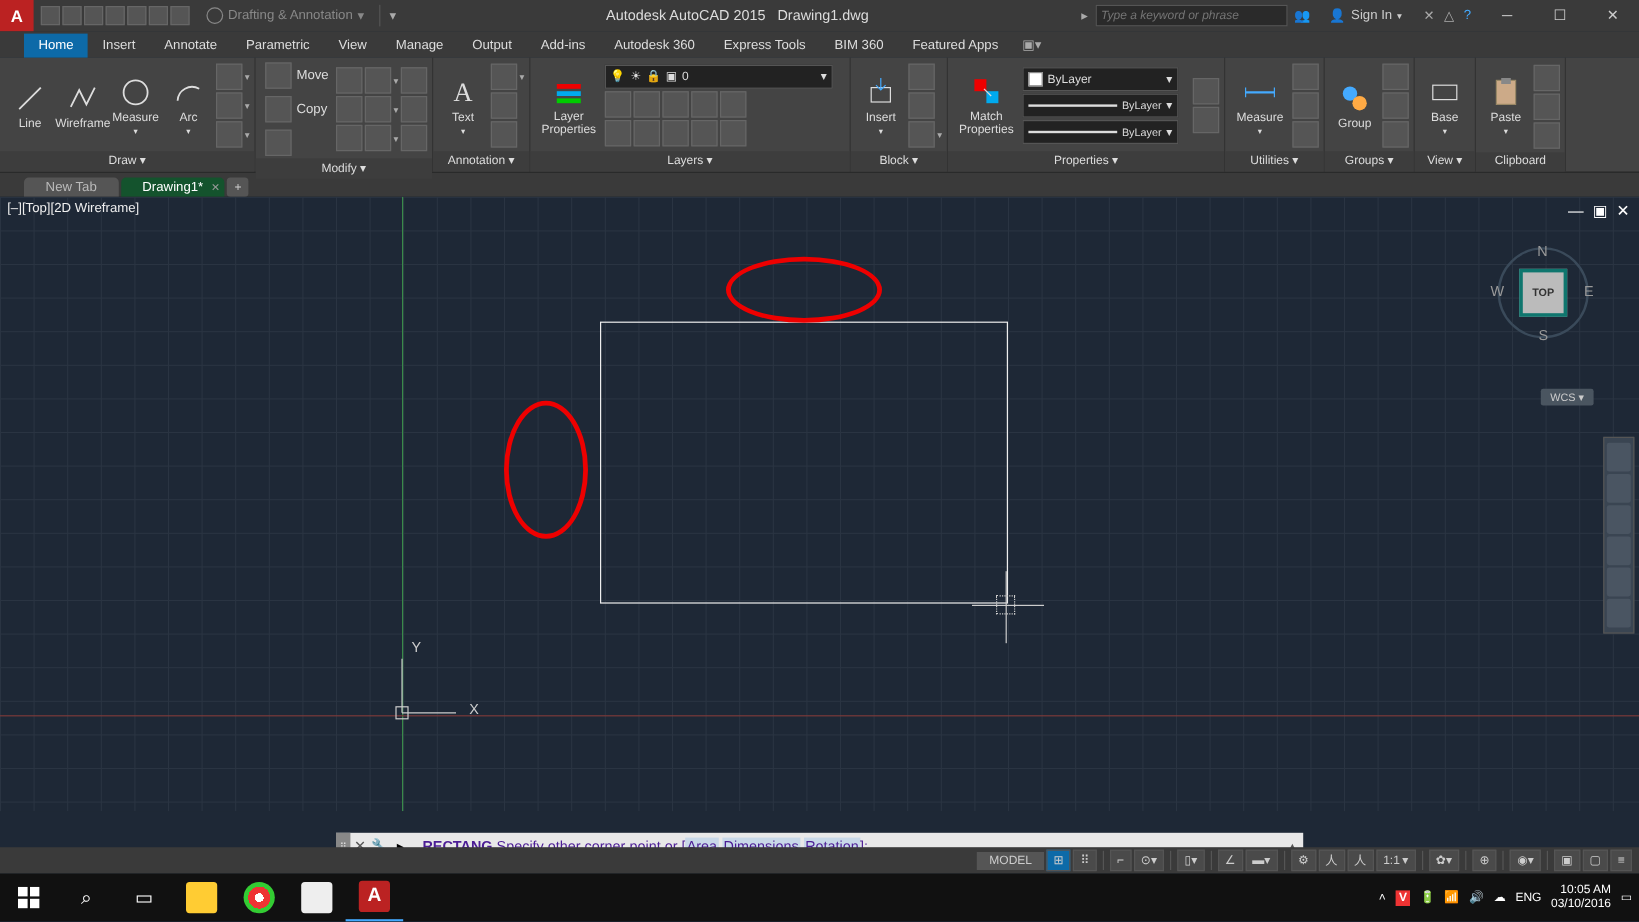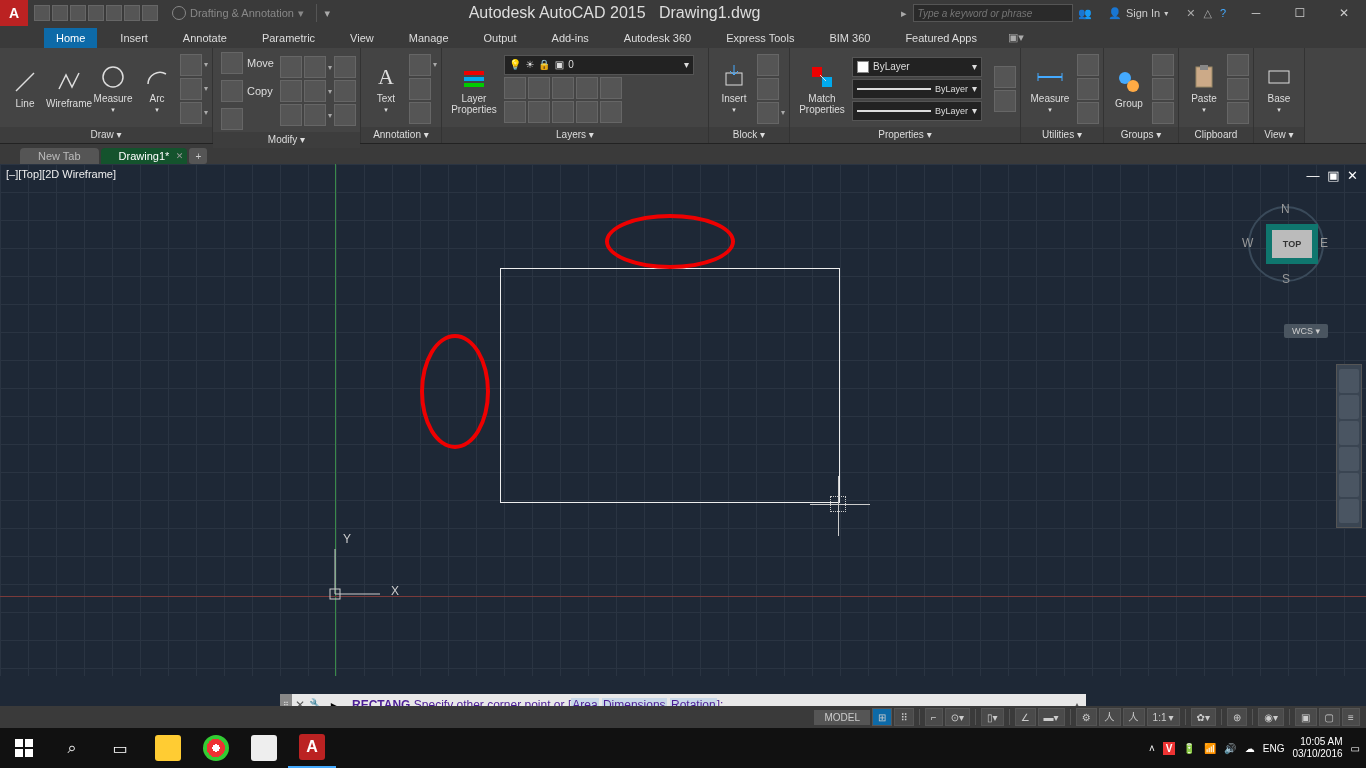--- a/index.html
+++ b/index.html
@@ -5,29 +5,29 @@
 * { margin:0; padding:0; box-sizing:border-box; font-family:"Segoe UI",Arial,sans-serif; }
 body { background:#1e2836; width:1366px; height:768px; overflow:hidden; position:relative; }
 
 
 .titlebar { height:26px; background:#3a3a3a; display:flex; align-items:center; font-size:11px; color:#ccc; }
 .titlebar .logo { width:28px; height:26px; background:#b22; display:flex; align-items:center; justify-content:center; color:#fff; font-weight:bold; font-size:14px; }
 .qat { display:flex; gap:2px; padding:0 6px; align-items:center; }
 .qat .ico { width:16px; height:16px; background:#555; border:1px solid #666; }
 .workspace { color:#888; font-size:11px; padding:0 8px; display:flex; align-items:center; gap:4px; }
 .workspace .gear { width:14px; height:14px; border:1px solid #888; border-radius:50%; }
-.title-center { flex:1; text-align:center; color:#ddd; font-size:16px; }
+.title-center { flex:1; text-align:center; color:#ddd; font-size:12px; }
 .search-box { width:160px; height:18px; background:#2a2a2a; border:1px solid #555; color:#888; font-style:italic; font-size:10px; padding:0 4px; }
 .signin { padding:0 10px; display:flex; align-items:center; gap:4px; }
 .tb-icons { display:flex; gap:8px; padding:0 8px; color:#aaa; }
 .win-controls { display:flex; }
 .win-controls div { width:44px; height:26px; display:flex; align-items:center; justify-content:center; color:#ccc; font-size:12px; }
 
 
-.ribbon-tabs { height:22px; background:#3a3a3a; display:flex; align-items:flex-end; padding-left:44px; font-size:11px;gap:11px; }
+.ribbon-tabs { height:22px; background:#3a3a3a; display:flex; align-items:flex-end; padding-left:20px; font-size:11px; }
 .ribbon-tabs .tab { padding:4px 12px; color:#ddd; cursor:pointer; }
 .ribbon-tabs .tab.active { background:#0d6aa8; color:#fff; }
 
 
 .ribbon { height:96px; background:#444; display:flex; border-bottom:1px solid #222; }
 .panel { border-right:1px solid #333; display:flex; flex-direction:column; justify-content:space-between; padding:2px 4px 0 4px; }
 .panel-body { flex:1; display:flex; align-items:center; gap:2px; }
 .panel-label { font-size:10px; color:#ddd; text-align:center; padding:2px 0 3px 0; background:#3d3d3d; margin:0 -4px; }
 .big-btn { display:flex; flex-direction:column; align-items:center; justify-content:center; width:42px; color:#ddd; font-size:10px; padding:4px 2px; gap:2px; }
 .big-btn .glyph { width:28px; height:28px; display:flex; align-items:center; justify-content:center; }
@@ -62,21 +62,21 @@
 .rect-draw { position:absolute; left:500px; top:104px; width:340px; height:235px; border:1px solid #eee; }
 .cursor { position:absolute; left:830px; top:332px; }
 .cursor .h { position:absolute; width:60px; height:1px; background:#ccc; left:-20px; top:8px; }
 .cursor .v { position:absolute; width:1px; height:60px; background:#ccc; left:8px; top:-20px; }
 .cursor .box { position:absolute; width:16px; height:16px; border:1px dotted #ccc; left:0; top:0; }
 .ellipse { position:absolute; border:4px solid #e00; border-radius:50%; }
 .ell1 { left:605px; top:50px; width:130px; height:55px; }
 .ell2 { left:420px; top:170px; width:70px; height:115px; }
 
 .viewcube-wrap { position:absolute; top:30px; right:30px; width:100px; height:100px; }
-.viewcube { position:absolute; left:30px; top:30px; width:52px; height:40px; background:#bbb; border:6px solid #0f766e; display:flex; align-items:center; justify-content:center; font-size:9px; font-weight:bold; color:#333; }
+.viewcube { position:absolute; left:30px; top:30px; width:40px; height:40px; background:#bbb; border:3px solid #0f766e; display:flex; align-items:center; justify-content:center; font-size:9px; font-weight:bold; color:#333; }
 .vc-n { position:absolute; top:8px; left:45px; color:#999; font-size:12px; }
 .vc-s { position:absolute; bottom:8px; left:46px; color:#999; font-size:12px; }
 .vc-e { position:absolute; right:8px; top:42px; color:#999; font-size:12px; }
 .vc-w { position:absolute; left:6px; top:42px; color:#999; font-size:12px; }
 .vc-ring { position:absolute; inset:12px; border:2px solid #3a4a5a; border-radius:50%; }
 .wcs-label { position:absolute; top:160px; right:38px; background:#4a5560; color:#ccc; font-size:9px; padding:2px 8px; border-radius:2px; }
 
 .nav-bar { position:absolute; right:4px; top:200px; width:26px; background:#3a4552; border:1px solid #555; display:flex; flex-direction:column; gap:2px; padding:4px 2px; }
 .nav-bar div { width:20px; height:24px; background:#4a5562; border-radius:2px; }
 
@@ -454,20 +454,35 @@
           </div>
       </div>
     </div>
     <div class="panel-label">Groups ▾</div>
   </div>
 
   <div class="panel">
     <div class="panel-body">
       <div class="big-btn">
           <div class="glyph">
+            <svg width="28" height="20">
+              <rect x="4" y="4" width="20" height="12" fill="none" stroke="#ddd"></rect>
+            </svg>
+          </div>
+          <span>Base</span>
+          <span style="font-size:7px">▾</span>
+        </div>
+    </div>
+    <div class="panel-label">View ▾</div>
+  </div>
+
+  <div class="panel">
+    <div class="panel-body">
+      <div class="big-btn">
+          <div class="glyph">
             <svg width="24" height="28">
               <rect x="4" y="4" width="16" height="20" fill="#ca8" stroke="#986"></rect>
               <rect x="8" y="2" width="8" height="5" fill="#888"></rect>
             </svg>
           </div>
           <span>Paste</span>
           <span style="font-size:7px">▾</span>
         </div>
       <div class="small-grid">
         <div class="small-row">
@@ -475,35 +490,20 @@
           </div>
         <div class="small-row">
             <div class="small-btn"></div>
           </div>
         <div class="small-row">
             <div class="small-btn"></div>
           </div>
       </div>
     </div>
     <div class="panel-label">Clipboard</div>
-  </div>
-
-  <div class="panel">
-    <div class="panel-body">
-      <div class="big-btn">
-          <div class="glyph">
-            <svg width="28" height="20">
-              <rect x="4" y="4" width="20" height="12" fill="none" stroke="#ddd"></rect>
-            </svg>
-          </div>
-          <span>Base</span>
-          <span style="font-size:7px">▾</span>
-        </div>
-    </div>
-    <div class="panel-label">View ▾</div>
   </div>
 </div>
 
 <div class="file-tabs">
   <div class="file-tab"><span>New Tab</span></div>
   <div class="file-tab active"><span>Drawing1*</span><span class="close">✕</span></div>
   <div class="add-tab">+</div>
 </div>
 
 <div class="canvas">

